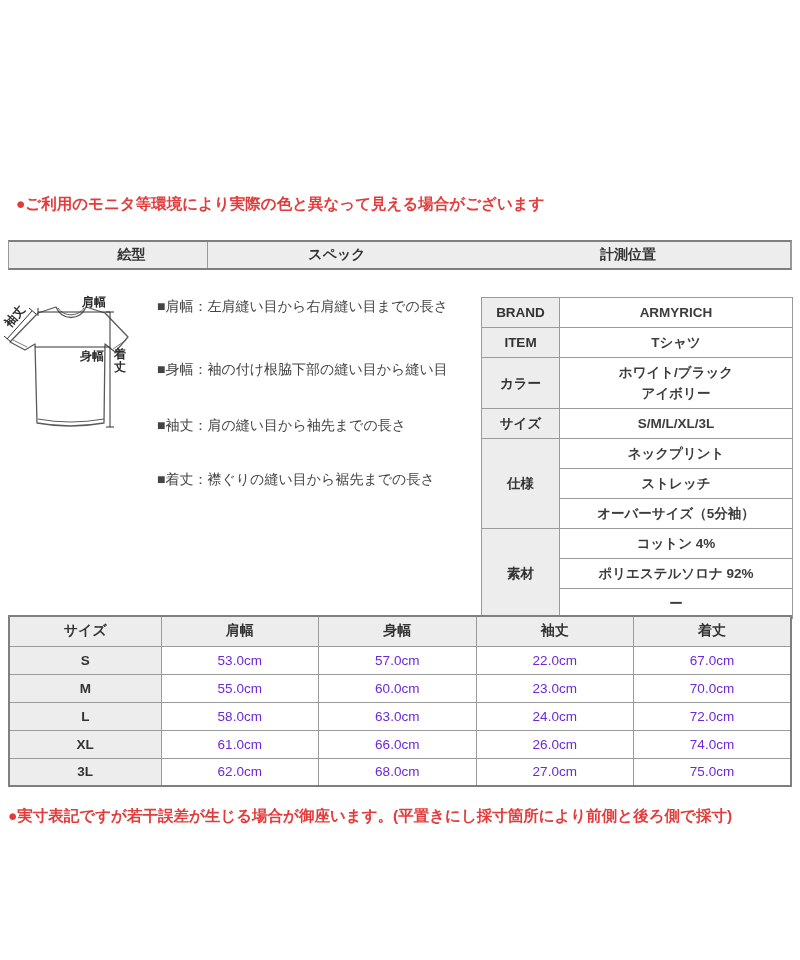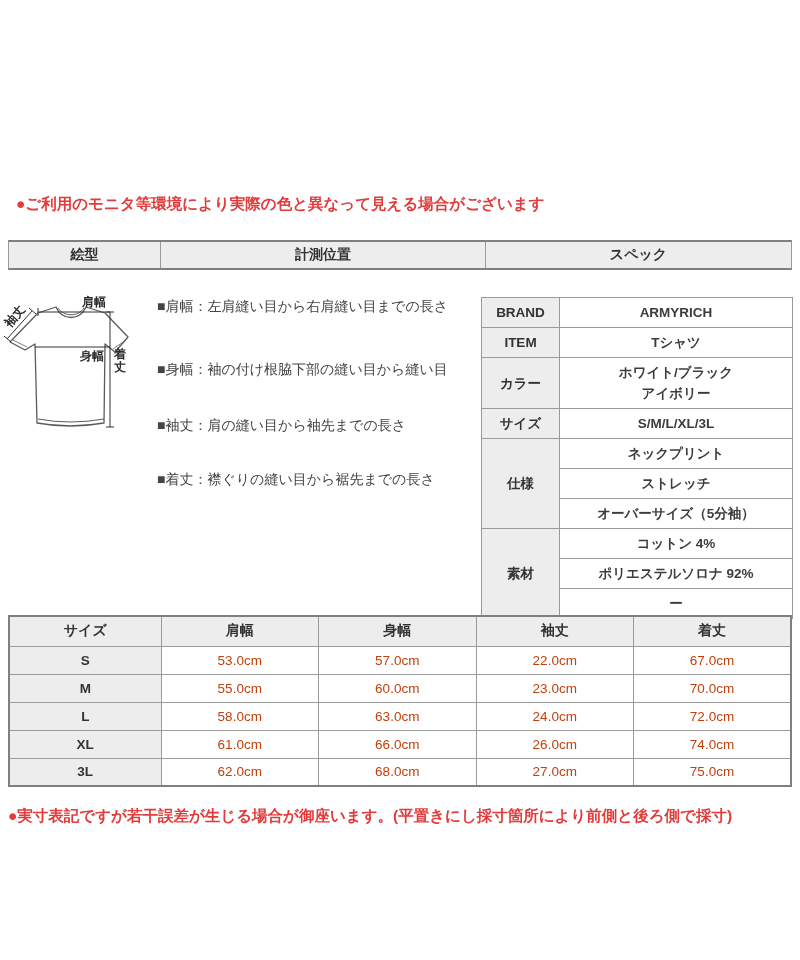--- a/index.html
+++ b/index.html
@@ -16,21 +16,21 @@
   .section-strip {
     position:absolute; left:8px; top:240px; width:784px; height:30px;
     display:flex; background:#ededed;
     border-top:2px solid #7f7f7f; border-bottom:2px solid #7f7f7f;
     border-left:1px solid #9a9a9a; border-right:1px solid #9a9a9a;
   }
   .strip-cell {
     display:flex; align-items:center; justify-content:center;
     font-size:14px; font-weight:bold; color:#333;
   }
-  .strip-cell.c1 { width:152px; border-right:1px solid #9a9a9a; }
+  .strip-cell.c1 { width:152px; border-right:1px solid #9a9a9a;margin-left:47px; }
   .strip-cell.c2 { width:325px; border-right:1px solid #9a9a9a; }
   .strip-cell.c3 { flex:1; }
 
   
   .diagram { position:absolute; left:0px; top:280px; width:165px; height:190px; }
   .diagram svg text { font-family:"Liberation Sans", sans-serif; font-weight:bold; fill:#2b2b2b; }
 
   
   .measure-list { position:absolute; left:157px; top:297px; width:320px; font-size:14px; color:#444; }
   .measure-item { line-height:19px; margin-bottom:35px; }
@@ -51,36 +51,36 @@
 
   
   .size-table {
     position:absolute; left:8px; top:615px; width:784px;
     border-collapse:collapse; font-size:13.5px; text-align:center; table-layout:fixed;
     border:2px solid #7f7f7f;
   }
   .size-table th, .size-table td { border:1px solid #9a9a9a; vertical-align:middle; }
   .size-table thead th { background:#ededed; height:30px; font-size:14px; font-weight:bold; color:#333; }
   .size-table tbody th { background:#ededed; font-weight:bold; color:#333; height:28px; }
-  .size-table tbody td { background:#ffffff; height:28px; color:#c2410c; }
+  .size-table tbody td { background:#ffffff; height:28px; color:#6d28d9; }
   .size-table col.c1 { width:152px; }
 
   .footer-note { position:absolute; left:8px; top:806px; font-size:15.5px; white-space:nowrap; }
 </style>
 </head>
 <body>
 
 <div class="page">
 
   <div class="notice red-text">●ご利用のモニタ等環境により実際の色と異なって見える場合がございます</div>
 
   <div class="section-strip">
     <div class="strip-cell c1">絵型</div>
+    <div class="strip-cell c3">スペック</div>
     <div class="strip-cell c2">計測位置</div>
-    <div class="strip-cell c3">スペック</div>
   </div>
 
   <div class="diagram">
     <svg width="165" height="190" viewBox="0 0 165 190">
 
       <path d="M38,33 L56,27 C62,41 80,41 86,27 L105,33 L128,57 L115,72 L105,64
                L104,143 Q70,149 37,143 L35,64 L25,70 L10,62 Z" fill="#ffffff" stroke="#5a5a5a" stroke-width="1.3" stroke-linejoin="round"></path>
 
       <path d="M58,28 C64,37 78,37 84,28" fill="none" stroke="#5a5a5a" stroke-width="1"></path>
 

